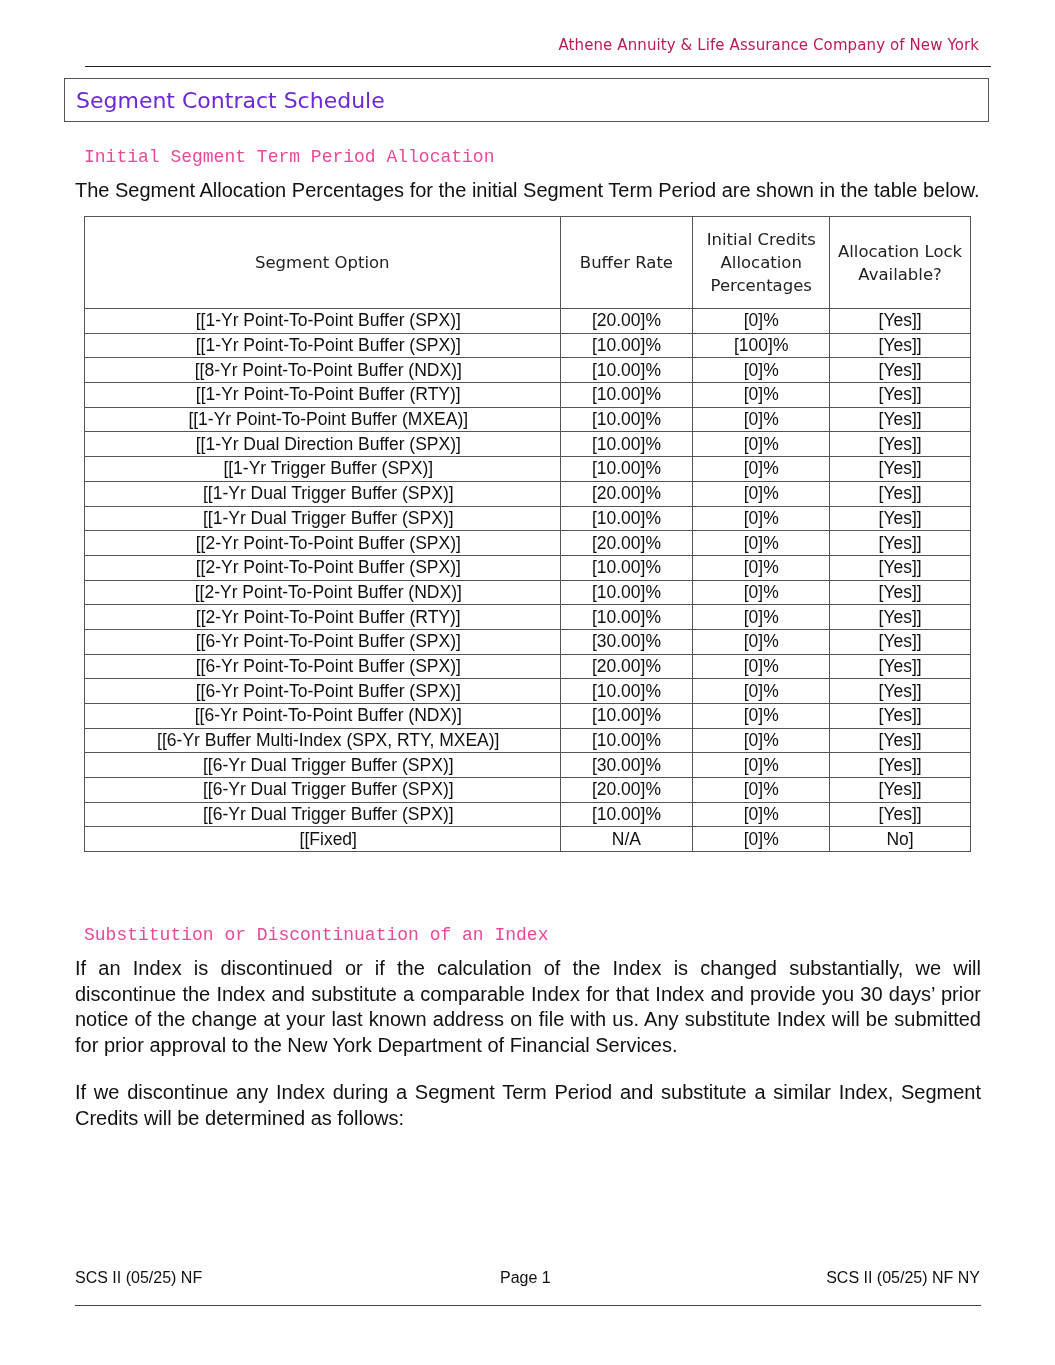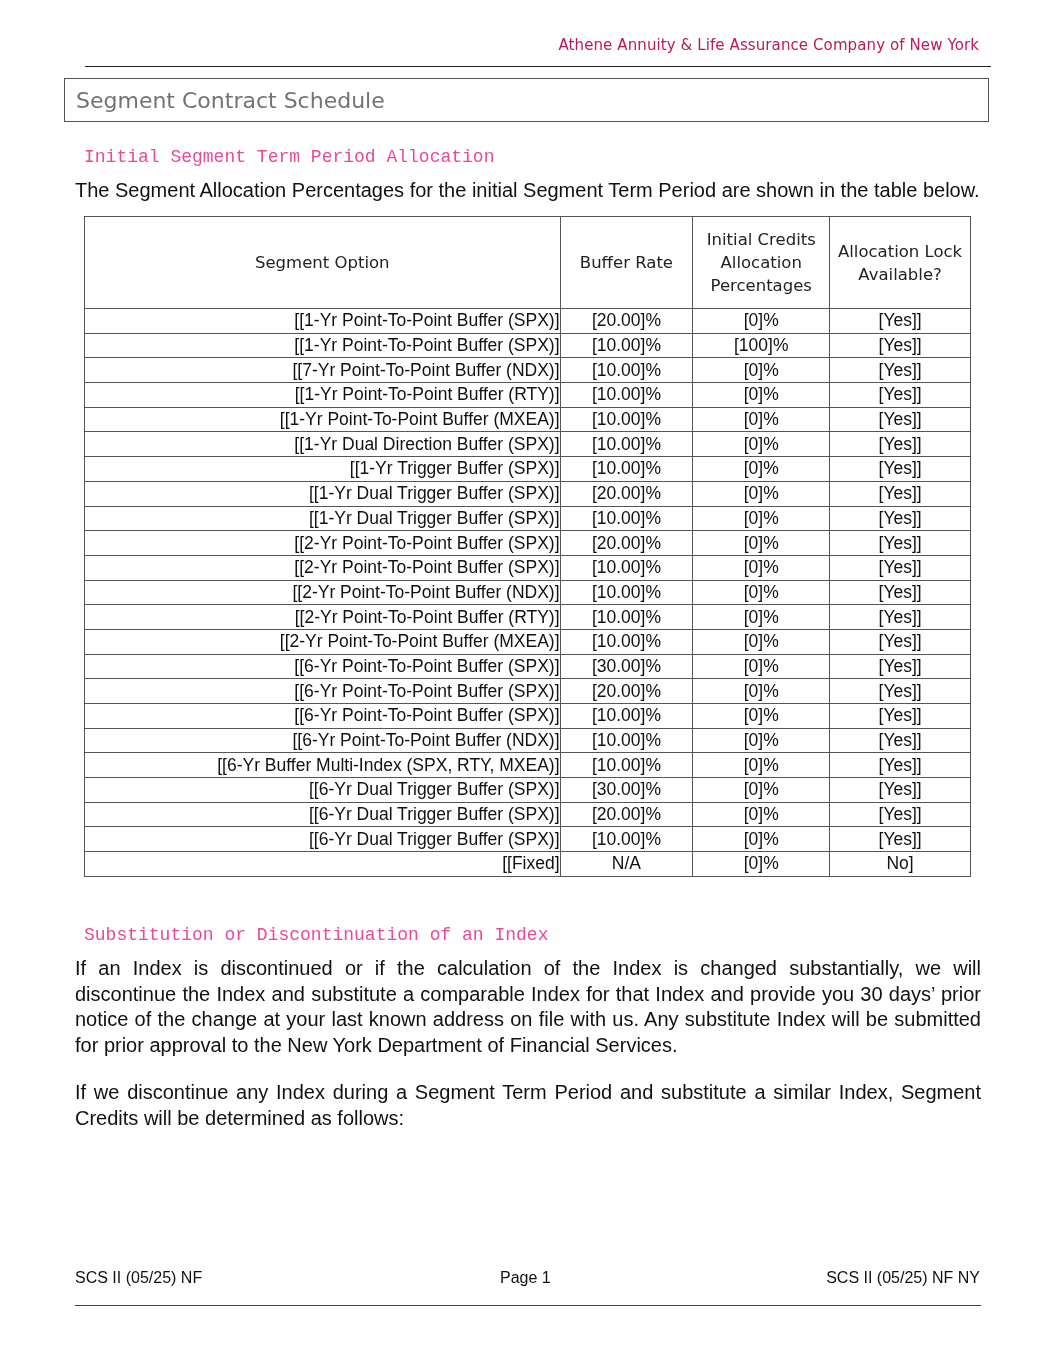--- a/index.html
+++ b/index.html
@@ -1,27 +1,27 @@
 <!DOCTYPE html>
 <html><head>
   <meta charset="utf-8">
   <style>
     html, body { margin: 0; padding: 0; background: #ffffff; }
     body { width: 1055px; height: 1365px; position: relative; font-family: "Liberation Sans", sans-serif; color: #111; overflow: hidden; }
     .header-line-text { position: absolute; top: 36px; right: 76px; font-family: "DejaVu Sans", sans-serif; font-size: 15px; color: #be185d; letter-spacing: 0.1px; }
     .header-rule { position: absolute; top: 66px; left: 85px; width: 906px; height: 0; border-top: 1.5px solid #222; }
     .title-box { position: absolute; top: 78px; left: 64px; width: 925px; height: 44px; border: 1px solid #555; box-sizing: border-box; }
-    .title-box span { position: absolute; left: 11px; top: 9px; font-family: "DejaVu Sans", sans-serif; font-size: 22px; color: #737373; }
+    .title-box span { position: absolute; left: 11px; top: 9px; font-family: "DejaVu Sans", sans-serif; font-size: 22px; color: #6d28d9; }
     .h2 { position: absolute; left: 84px; font-family: Liberation Mono, monospace; font-size: 18px; color: #ec4899; }
     .p { position: absolute; left: 75px; width: 906px; font-size: 20px; line-height: 25.5px; color: #111; text-align: justify; }
     table.seg { position: absolute; top: 216px; left: 84px; width: 887px; border-collapse: collapse; font-size: 17.5px; }
     table.seg th, table.seg td { border: 1px solid #555; padding: 0; }
     table.seg th { font-family: "DejaVu Sans", sans-serif; font-weight: normal; font-size: 16.5px; line-height: 23px; height: 91px; text-align: center; color: #222; }
     table.seg td { height: 23.7px; line-height: 23px; }
-    table.seg td.opt { padding-left: 12px; text-align: right; }
+    table.seg td.opt { padding-left: 12px; text-align: center; }
     table.seg td.c { text-align: center; }
     .col1 { width: 476px; } .col2 { width: 132px; } .col3 { width: 136px; } .col4 { width: 140px; }
     .footer-rule { position: absolute; top: 1305px; left: 75px; width: 906px; border-top: 1.5px solid #444; }
     .footer { position: absolute; top: 1269px; font-size: 16px; color: #111; }
   </style>
 </head>
 <body>
 
 <div class="header-line-text">Athene Annuity &amp; Life Assurance Company of New York</div>
 <div class="header-rule"></div>
@@ -49,21 +49,21 @@
         <td class="c">[0]%</td>
         <td class="c">[Yes]]</td>
       </tr>
       <tr>
         <td class="opt">[[1-Yr Point-To-Point Buffer (SPX)]</td>
         <td class="c">[10.00]%</td>
         <td class="c">[100]%</td>
         <td class="c">[Yes]]</td>
       </tr>
       <tr>
-        <td class="opt">[[7-Yr Point-To-Point Buffer (NDX)]</td>
+        <td class="opt">[[8-Yr Point-To-Point Buffer (NDX)]</td>
         <td class="c">[10.00]%</td>
         <td class="c">[0]%</td>
         <td class="c">[Yes]]</td>
       </tr>
       <tr>
         <td class="opt">[[1-Yr Point-To-Point Buffer (RTY)]</td>
         <td class="c">[10.00]%</td>
         <td class="c">[0]%</td>
         <td class="c">[Yes]]</td>
       </tr>
@@ -110,26 +110,20 @@
         <td class="c">[Yes]]</td>
       </tr>
       <tr>
         <td class="opt">[[2-Yr Point-To-Point Buffer (NDX)]</td>
         <td class="c">[10.00]%</td>
         <td class="c">[0]%</td>
         <td class="c">[Yes]]</td>
       </tr>
       <tr>
         <td class="opt">[[2-Yr Point-To-Point Buffer (RTY)]</td>
-        <td class="c">[10.00]%</td>
-        <td class="c">[0]%</td>
-        <td class="c">[Yes]]</td>
-      </tr>
-      <tr>
-        <td class="opt">[[2-Yr Point-To-Point Buffer (MXEA)]</td>
         <td class="c">[10.00]%</td>
         <td class="c">[0]%</td>
         <td class="c">[Yes]]</td>
       </tr>
       <tr>
         <td class="opt">[[6-Yr Point-To-Point Buffer (SPX)]</td>
         <td class="c">[30.00]%</td>
         <td class="c">[0]%</td>
         <td class="c">[Yes]]</td>
       </tr>

